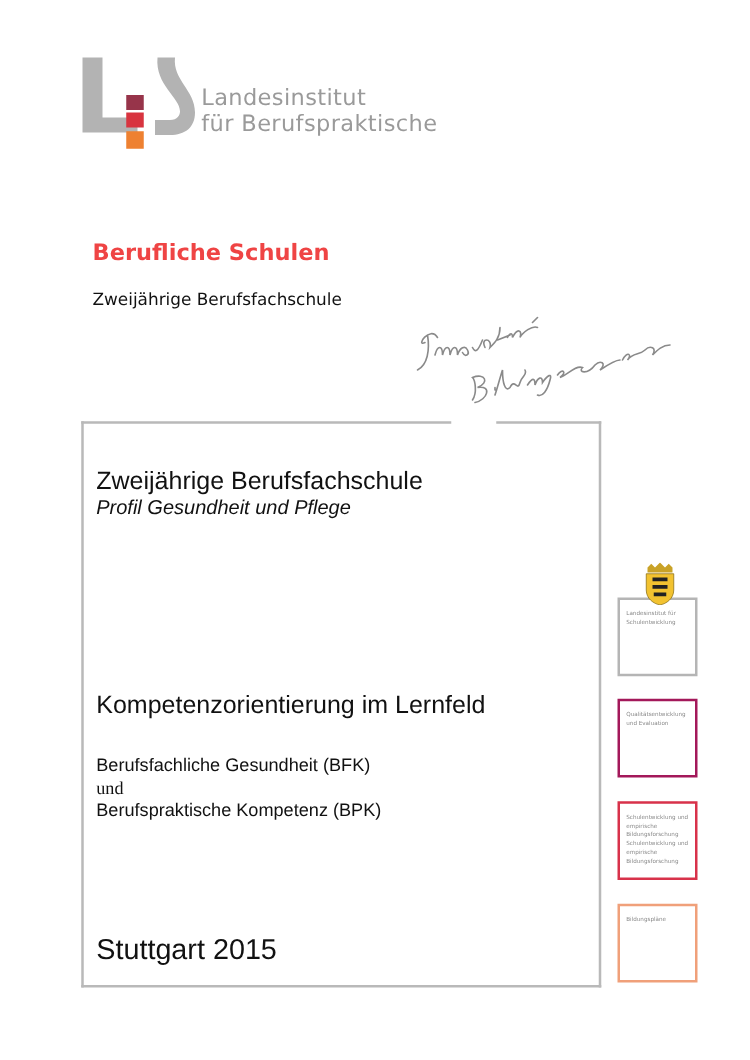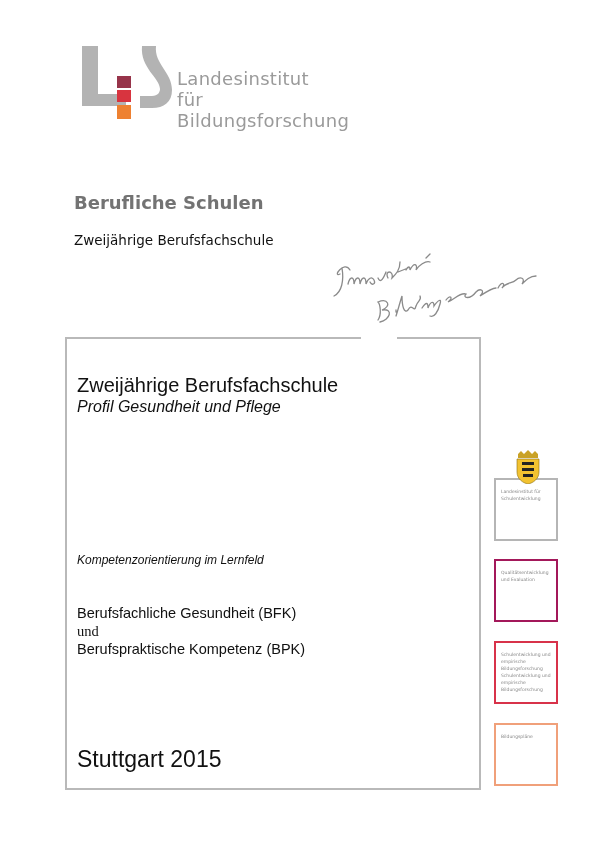--- a/index.html
+++ b/index.html
@@ -1,35 +1,35 @@
 <!DOCTYPE html>
 <html><head>
   <meta charset="utf-8">
   <style>
     * { margin: 0; padding: 0; box-sizing: border-box; }
     html, body { width: 600px; height: 848px; background: #ffffff; overflow: hidden; }
     body { position: relative; font-family: "Liberation Sans", sans-serif; color: #111; }
 
-    .logo { position: absolute; left: 80px; top: 44px; width: 300px; height: 80px; }
+    .logo { position: absolute; left: 64px; top: 44px; width: 300px; height: 80px; }
     .logo svg { position: absolute; left: 0; top: 0; }
     .logo-text { position: absolute; left: 97px; top: 24px; font-family: "DejaVu Sans", sans-serif; color: #9a9a9a; font-size: 18px; line-height: 21px; letter-spacing: 0.3px; }
 
-    .section-title { position: absolute; left: 74px; top: 192px; font-family: "DejaVu Sans", sans-serif; font-weight: bold; font-size: 18px; color: #737373; }
+    .section-title { position: absolute; left: 74px; top: 192px; font-family: "DejaVu Sans", sans-serif; font-weight: bold; font-size: 18px; color: #ef4444; }
     .section-sub { position: absolute; left: 74px; top: 232px; font-family: "DejaVu Sans", sans-serif; font-size: 13.5px; color: #111; }
 
     .signature { position: absolute; left: 330px; top: 240px; width: 240px; height: 100px; }
 
     .main-box { position: absolute; left: 65px; top: 337px; width: 416px; height: 453px; border: 2px solid #b9b9b9; border-top: none; }
     .top-seg1 { position: absolute; left: 65px; top: 337px; width: 296px; height: 2px; background: #b9b9b9; }
     .top-seg2 { position: absolute; left: 397px; top: 337px; width: 84px; height: 2px; background: #b9b9b9; }
 
     .t { position: absolute; left: 77px; color: #111; font-family: "Liberation Sans", sans-serif; }
     .title1 { top: 375px; font-size: 20px; line-height: 21px; }
     .title2 { top: 396px; font-size: 16px; line-height: 21px; font-style: italic; }
-    .subtitle { top: 553px; font-size: 12px; font-style: italic; }
+    .subtitle { top: 553px; font-size: 20px; }
     .line1 { top: 604px; font-size: 14.5px; line-height: 18px; }
     .line2 { top: 622px; font-size: 14.5px; line-height: 18px; font-family: Liberation Serif, serif; }
     .line3 { top: 640px; font-size: 14.5px; line-height: 18px; }
     .city { top: 746px; font-size: 23px; }
 
     .side-box { position: absolute; left: 494px; width: 64px; height: 63px; border: 2px solid; }
     .side-box .lbl { position: absolute; left: 5px; top: 8px; right: 3px; font-family: "DejaVu Sans", sans-serif; font-size: 4.5px; line-height: 7px; color: #888; }
     .sb1 { top: 478px; border-color: #b5b5b5; }
     .sb2 { top: 559px; border-color: #a3185a; }
     .sb3 { top: 641px; border-color: #d8324a; }
@@ -42,21 +42,21 @@
 <div class="logo">
   <svg width="95" height="80" viewBox="0 0 95 80">
     <path d="M2 2 H18 V50 H46 V62 H2 Z" fill="#b3b3b3"></path>
     <path d="M62 2 H76 C74 20 92 28 92 46 C92 58 84 64 72 64 H60 V52 H72 C78 52 80 48 80 45 C80 34 60 24 62 2 Z" fill="#b3b3b3"></path>
     <rect x="37" y="32" width="14" height="12" fill="#97344a"></rect>
     <rect x="37" y="46" width="14" height="12" fill="#d8343f"></rect>
     <rect x="37" y="61" width="14" height="14" fill="#ee8131"></rect>
   </svg>
   <div class="logo-text">
     <div>Landesinstitut</div>
-    <div>für Bildungsforschung</div>
+    <div>für Berufspraktische</div>
   </div>
 </div>
 
 <div class="section-title">Berufliche Schulen</div>
 <div class="section-sub">Zweijährige Berufsfachschule</div>
 
 <svg class="signature" viewBox="0 0 240 100">
   <g fill="none" stroke="#8a8a8a" stroke-width="1.3" stroke-linecap="round">
     <path d="M20 30 C14 20 2 38 10 34 M12 28 C14 40 12 52 4 56"></path>
     <path d="M18 44 C20 36 24 36 24 44 C26 36 30 36 30 44 C32 36 36 36 36 44 C38 38 42 36 44 40 C46 44 42 46 40 42"></path>

